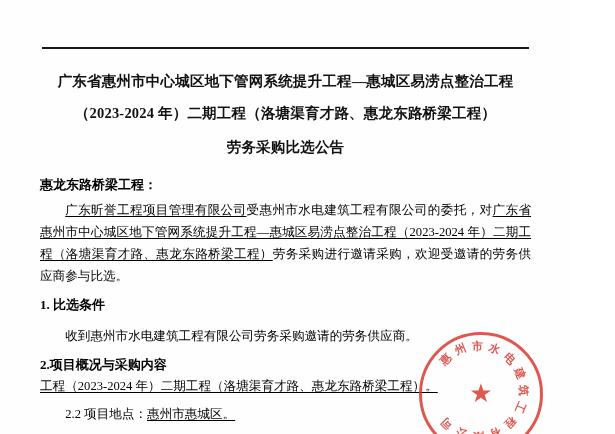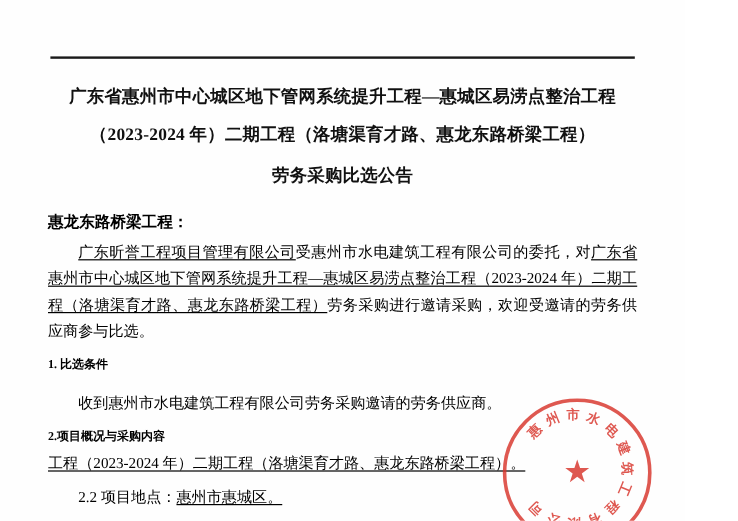--- a/index.html
+++ b/index.html
@@ -61,21 +61,21 @@
     text-indent: 2em;
     text-align: justify;
     line-height: 22px;
   }
   .u {
     text-decoration: underline;
     text-underline-offset: 2px;
   }
   .sec-head {
     font-weight: bold;
-    font-size: 10px;
+    font-size: 13px;
     margin-top: 7px;
   }
   .sec-head .num {
     font-family: "Liberation Serif", serif;
   }
   .sub-para {
     text-indent: 2em;
     margin-top: 10px;
     text-align: justify;
     line-height: 22px;

